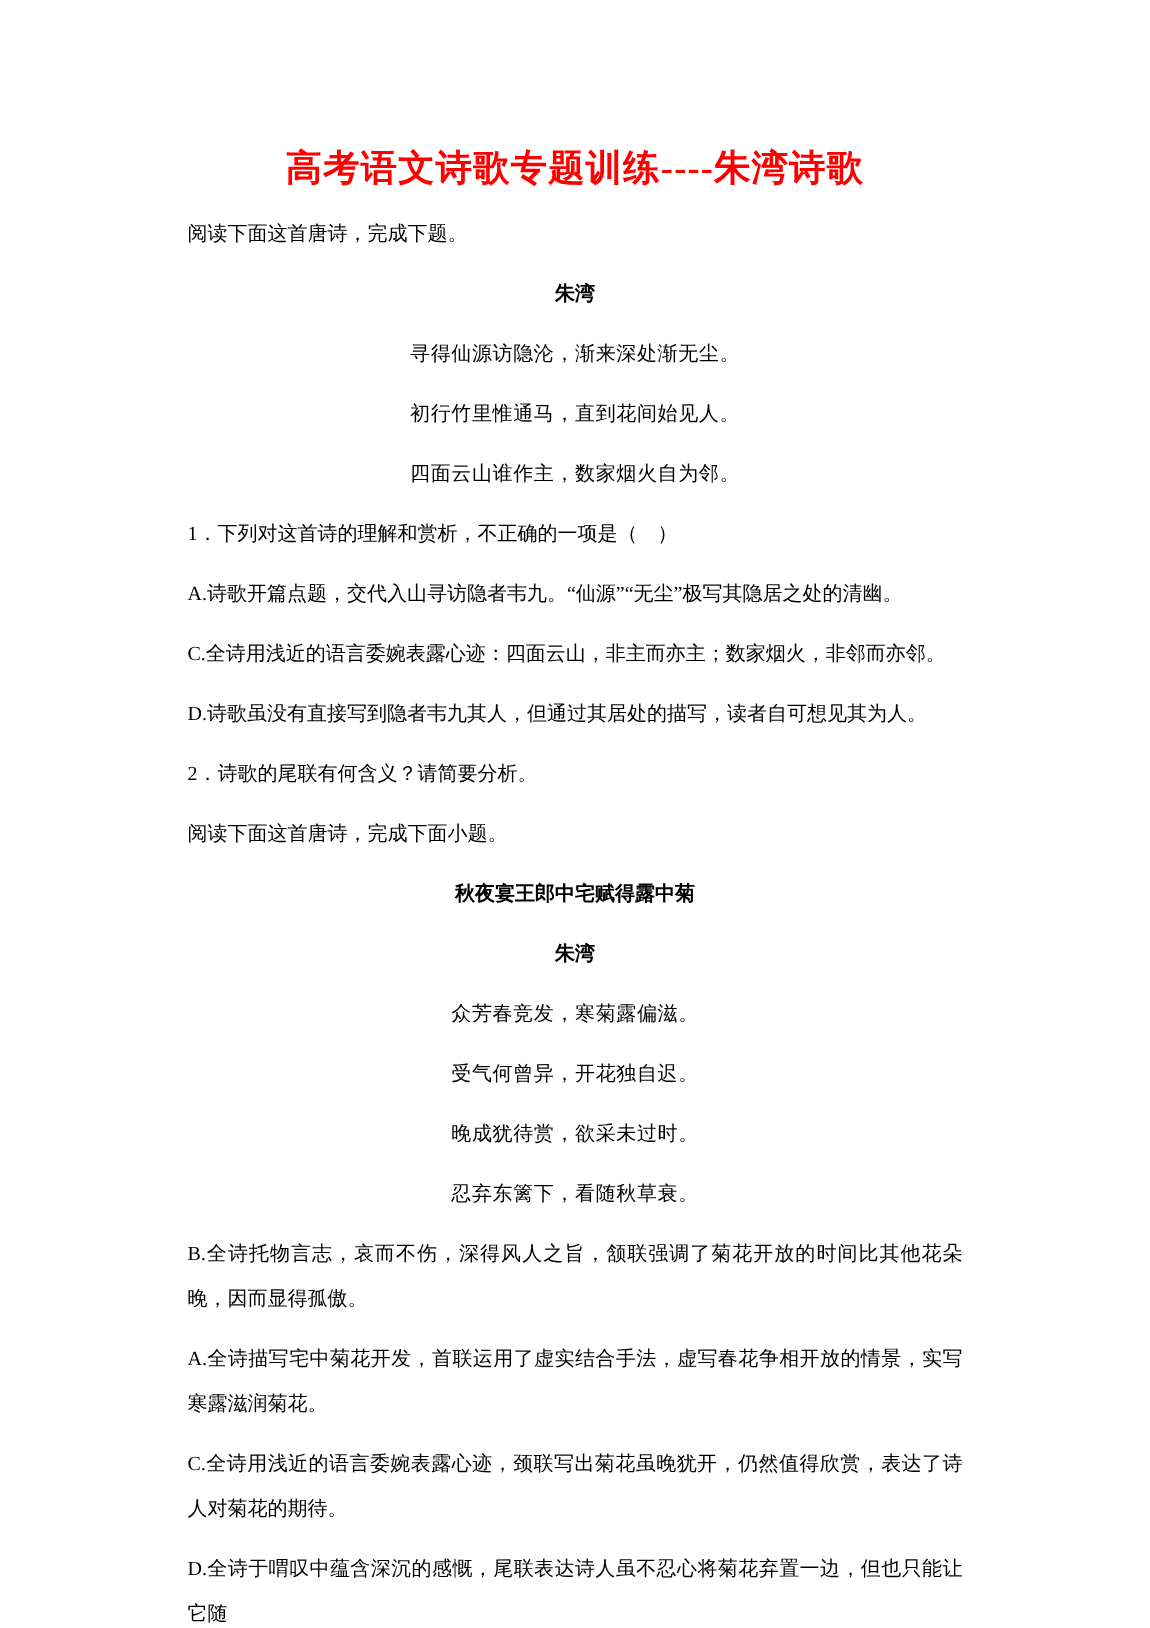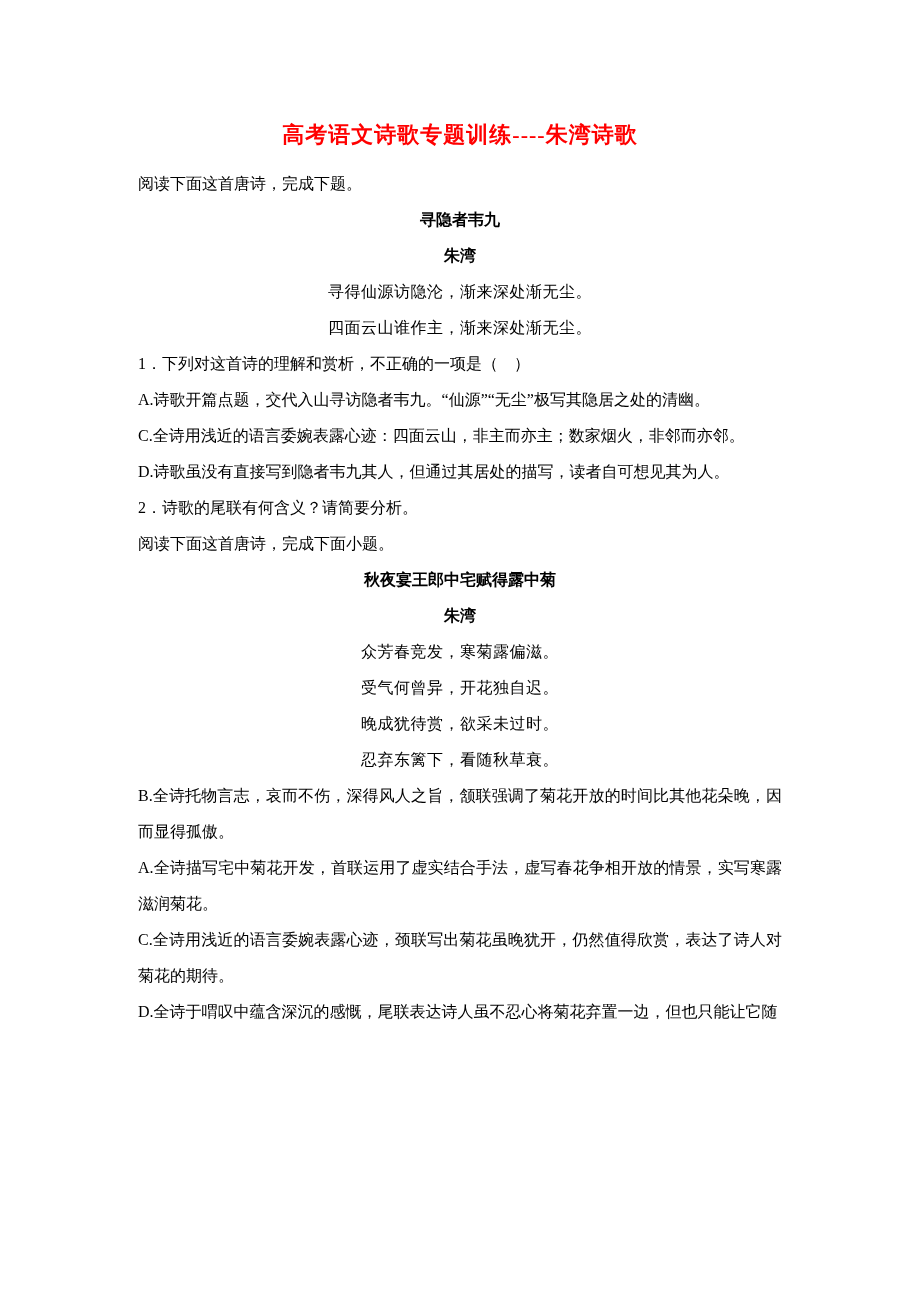--- a/index.html
+++ b/index.html
@@ -9,51 +9,51 @@
     height: 1302px;
     box-sizing: border-box;
     padding: 112px 138px 0 138px;
     background: #ffffff;
     color: #000000;
     font-family: "Liberation Serif", "DejaVu Serif", serif;
     overflow: hidden;
   }
   .doc-title {
     margin: 0 0 8px 0;
-    font-size: 22px;
+    font-size: 29px;
     line-height: 46px;
     font-weight: 700;
     text-align: center;
     color: #ff0000;
     letter-spacing: 1px;
   }
   .line {
-    margin: 0;
+    margin: 12px;
     font-size: 16px;
     line-height: 36px;
   }
   .center { text-align: center; }
   .bold   { font-weight: 700; }
   .opt    { text-align: justify; }
-  .poemline { letter-spacing: 0.5px; }
+  .poemline { letter-spacing: 0.5px; font-family: Liberation Mono, monospace; }
 </style>
 </head>
 <body>
 
 <div class="page">
 
   <h1 class="doc-title" style="color:#ff0000">高考语文诗歌专题训练----朱湾诗歌</h1>
 
   <p class="line">阅读下面这首唐诗，完成下题。</p>
 
-  <p class="line center bold">寻隐者韦九</p>
   <p class="line center bold">朱湾</p>
 
   <p class="line center poemline">寻得仙源访隐沦，渐来深处渐无尘。</p>
-  <p class="line center poemline">四面云山谁作主，渐来深处渐无尘。</p>
+  <p class="line center poemline">初行竹里惟通马，直到花间始见人。</p>
+  <p class="line center poemline">四面云山谁作主，数家烟火自为邻。</p>
 
   <p class="line">1．下列对这首诗的理解和赏析，不正确的一项是（　）</p>
   <p class="line opt">A.诗歌开篇点题，交代入山寻访隐者韦九。“仙源”“无尘”极写其隐居之处的清幽。</p>
   <p class="line opt">C.全诗用浅近的语言委婉表露心迹：四面云山，非主而亦主；数家烟火，非邻而亦邻。</p>
   <p class="line opt">D.诗歌虽没有直接写到隐者韦九其人，但通过其居处的描写，读者自可想见其为人。</p>
 
   <p class="line">2．诗歌的尾联有何含义？请简要分析。</p>
 
   <p class="line">阅读下面这首唐诗，完成下面小题。</p>
 

